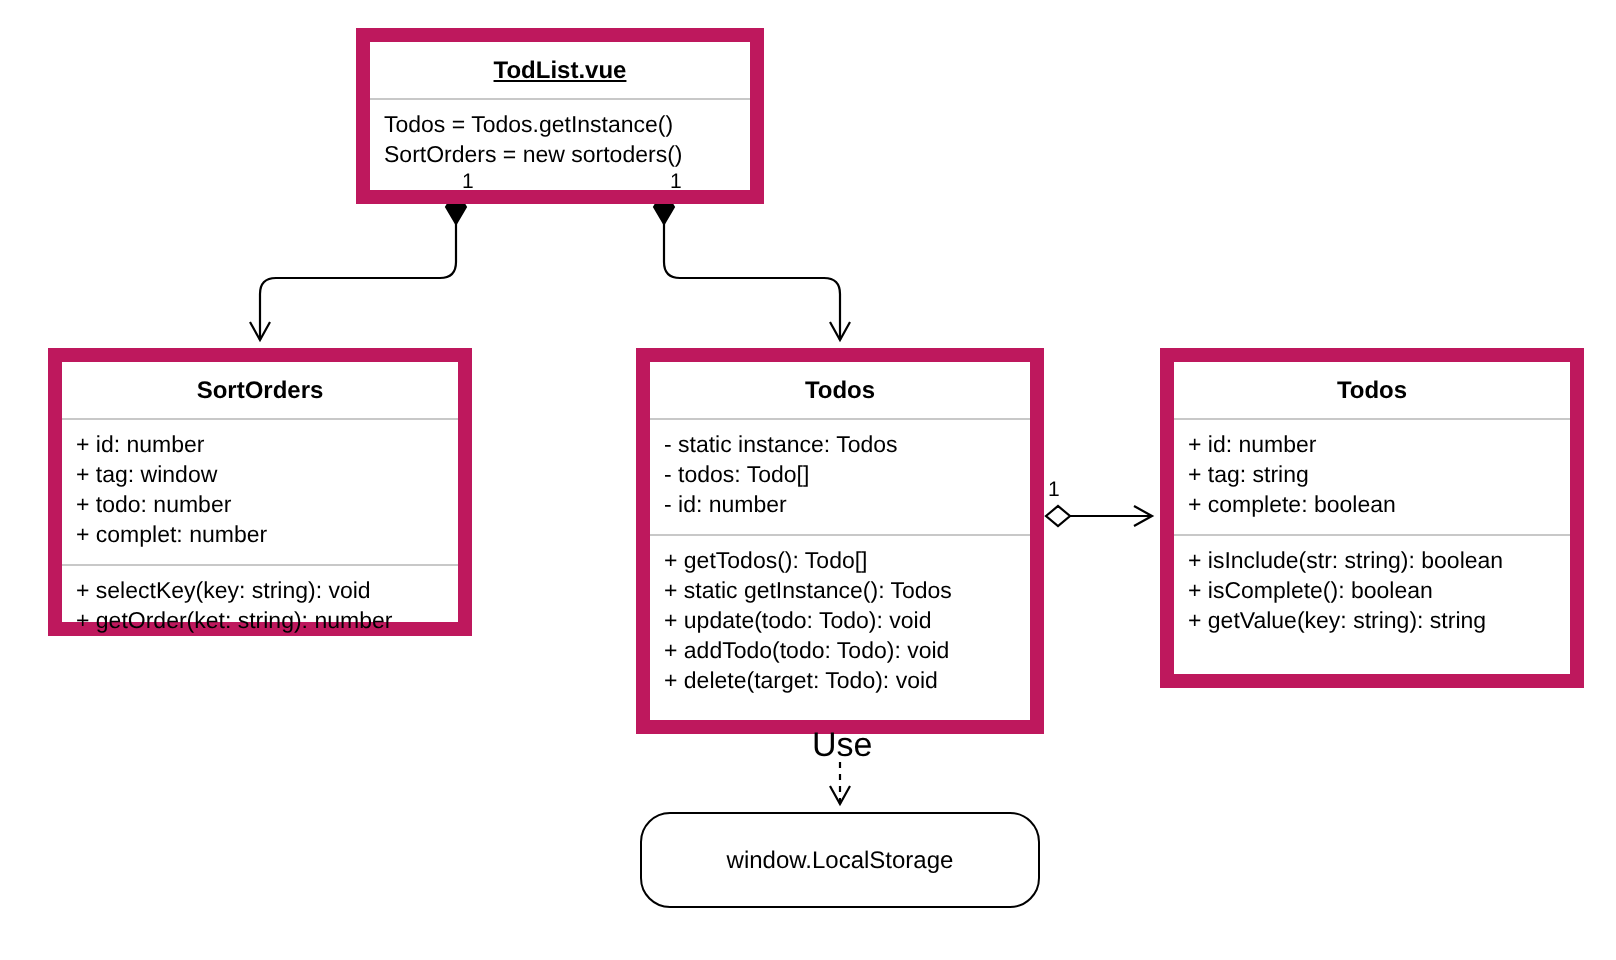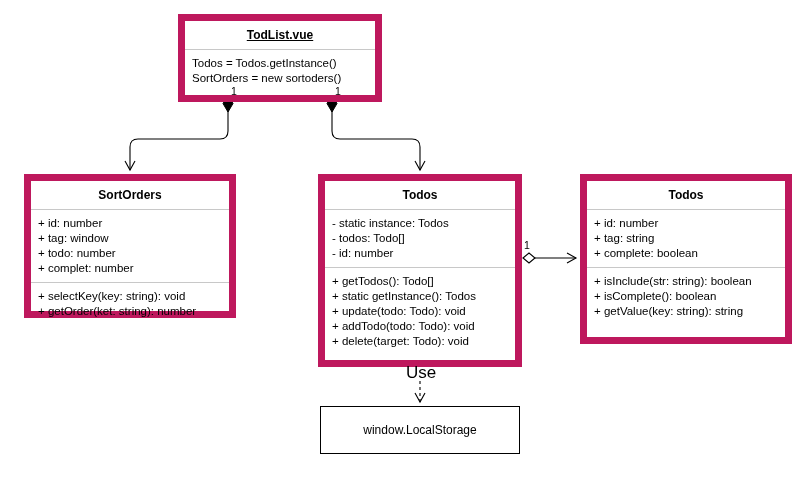--- a/index.html
+++ b/index.html
@@ -87,21 +87,21 @@
     padding: 0 2px;
     color: #000000;
     white-space: nowrap;
   }
 
   
   #class-todlist { left: 178px; top: 14px;  width: 204px; height: 88px; }
   #class-sortorders { left: 24px;  top: 174px; width: 212px; height: 144px; }
   #class-todos   { left: 318px; top: 174px; width: 204px; height: 193px; }
   #class-todo    { left: 580px; top: 174px; width: 212px; height: 170px; }
-  #box-localstorage { left: 320px; top: 406px; width: 200px; height: 48px; }
+  #box-localstorage { left: 320px; top: 406px; width: 200px; height: 48px; border-radius: 15px; }
 
   #mult-left  { left: 231px; top: 86px; }
   #mult-right { left: 335px; top: 86px; }
   #mult-agg   { left: 524px; top: 240px; }
   #label-use  { left: 404px; top: 367px; }
 </style>
 </head>
 <body>
 
 <div id="canvas">

